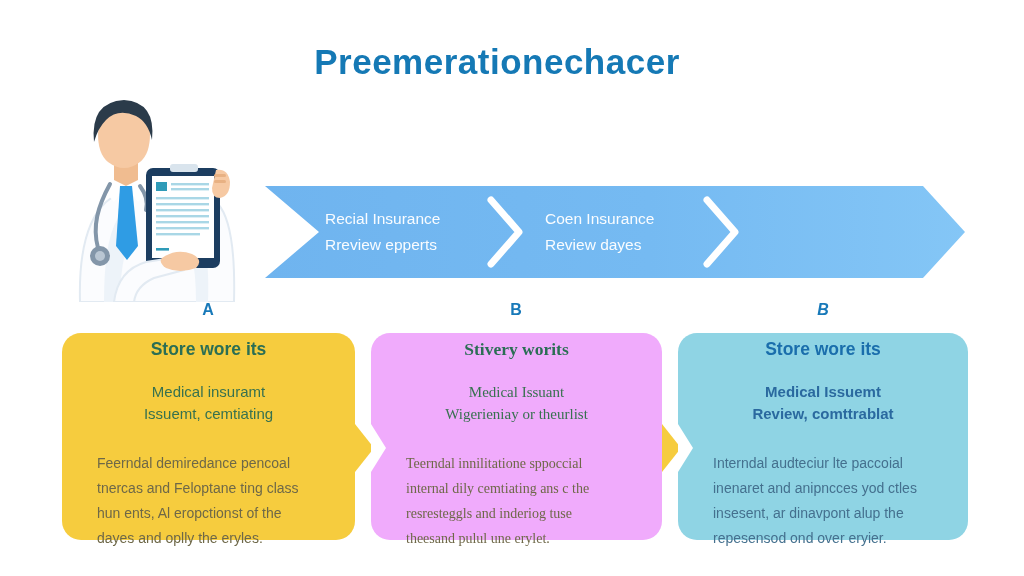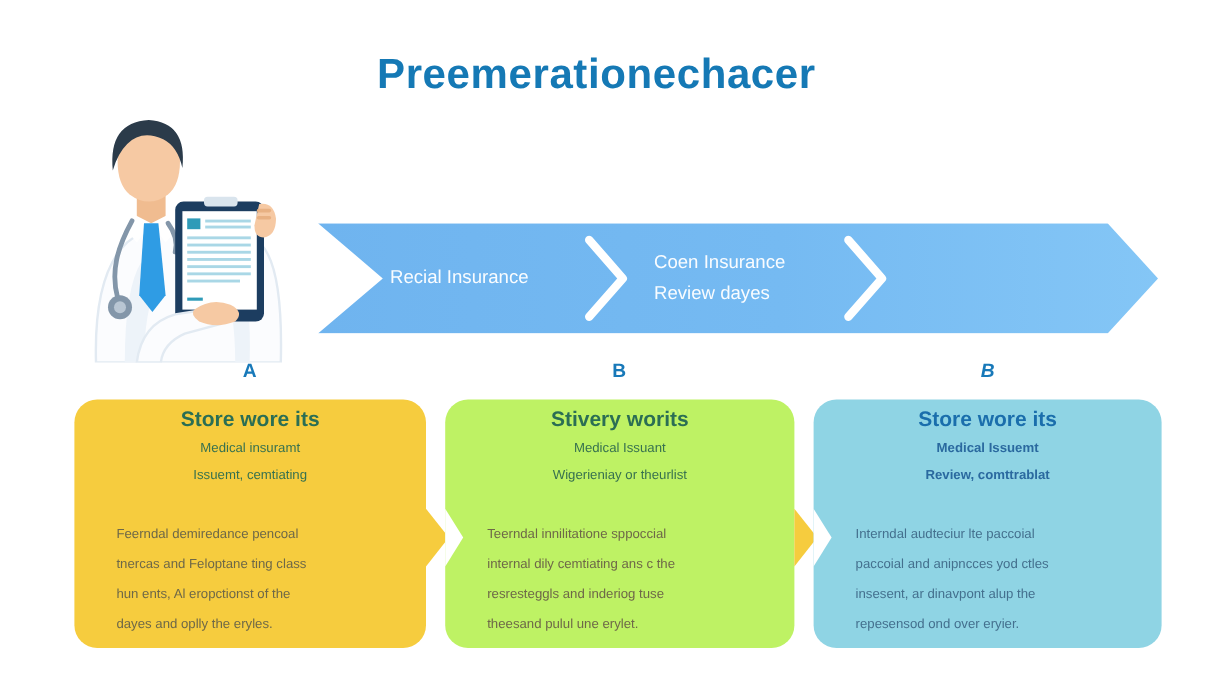--- a/index.html
+++ b/index.html
@@ -24,31 +24,31 @@
   .chev-1 { left:222px; } .chev-2 { left:438px; }
 
   
   .letter { position:absolute; top:301px; width:40px; text-align:center;
             font-size:16px; font-weight:bold; color:#1879B9; }
   .letter-a { left:188px; } .letter-b1 { left:496px; } .letter-b2 { left:803px; font-style:italic; }
 
   
   .box { position:absolute; top:333px; height:207px; border-radius:19px; }
   .box-1 { left:62px;  width:293px; background:#F6CC3E; }
-  .box-2 { left:371px; width:291px; background:#bef264; }
+  .box-2 { left:371px; width:291px; background:#f0abfc;font-family:Liberation Serif, serif; }
   .box-3 { left:678px; width:290px; background:#8FD4E4; }
   .tip { position:absolute; right:-19px; top:91px; width:0; height:0;
          border-top:24px solid transparent; border-bottom:24px solid transparent;
          border-left:19px solid #F6CC3E; }
   .notch { position:absolute; left:0; top:91px; width:0; height:0;
            border-top:24px solid transparent; border-bottom:24px solid transparent;
            border-left:15px solid #ffffff; }
   .box-head  { margin-top:6px; text-align:center; font-size:17.5px; font-weight:bold; }
-  .box-sub   { text-align:center; font-size:11px; line-height:22px; margin-top:3px; }
-  .box-body  { margin:26px 20px 0 35px; font-size:11px; line-height:25px; }
+  .box-sub   { text-align:center; font-size:15px; line-height:22px; margin-top:21px; }
+  .box-body  { margin:26px 20px 0 35px; font-size:14px; line-height:25px; }
   .box-1 .box-head, .box-2 .box-head { color:#2B6E54; }
   .box-1 .box-sub,  .box-2 .box-sub  { color:#37714F; }
   .box-1 .box-body, .box-2 .box-body { color:#6E6848; }
   .box-3 .box-head { color:#1A6EAC; }
   .box-3 .box-sub  { color:#2A699F;font-weight:bold; }
   .box-3 .box-body { color:#44708E; }
 </style>
 </head>
 <body>
 
@@ -99,20 +99,21 @@
       <rect x="156" y="90" width="12" height="3" rx="1.5" fill="#E8B183"></rect>
 
       <path d="M56 212 Q60 180 88 172 L126 166 Q134 172 126 180 L96 188 Q78 196 76 212 Z" fill="#FBFCFE" stroke="#E2EAF2" stroke-width="2"></path>
       <path d="M104 168 Q118 158 134 164 Q146 170 138 178 Q122 184 108 178 Q100 172 104 168 Z" fill="#F6C9A3"></path>
     </svg>
   </div>
 
   <div class="banner">
     <div class="seg-text seg-1">
       <div>Recial Insurance</div>
+      <div>Rreview epperts</div>
     </div>
     <div class="seg-text seg-2">
       <div>Coen Insurance</div>
       <div>Review dayes</div>
     </div>
     <svg class="chev chev-1" width="38" height="72" viewBox="0 0 38 72">
       <polyline points="4,4 32,36 4,68" fill="none" stroke="#ffffff" stroke-width="7" stroke-linecap="round" stroke-linejoin="round"></polyline>
     </svg>
     <svg class="chev chev-2" width="38" height="72" viewBox="0 0 38 72">
       <polyline points="4,4 32,36 4,68" fill="none" stroke="#ffffff" stroke-width="7" stroke-linecap="round" stroke-linejoin="round"></polyline>
@@ -156,19 +157,19 @@
 
   <div class="box box-3">
     <div class="notch"></div>
     <div class="box-head">Store wore its</div>
     <div class="box-sub">
       <div>Medical Issuemt</div>
       <div>Review, comttrablat</div>
     </div>
     <div class="box-body">
       <div>Interndal audteciur lte paccoial</div>
-      <div>paccoial and anipncces yod ctles</div>
+      <div>inenaret and anipncces yod ctles</div>
       <div>insesent, ar dinavpont alup the</div>
       <div>repesensod ond over eryier.</div>
     </div>
   </div>
 
 </div>
 
 </body></html>

